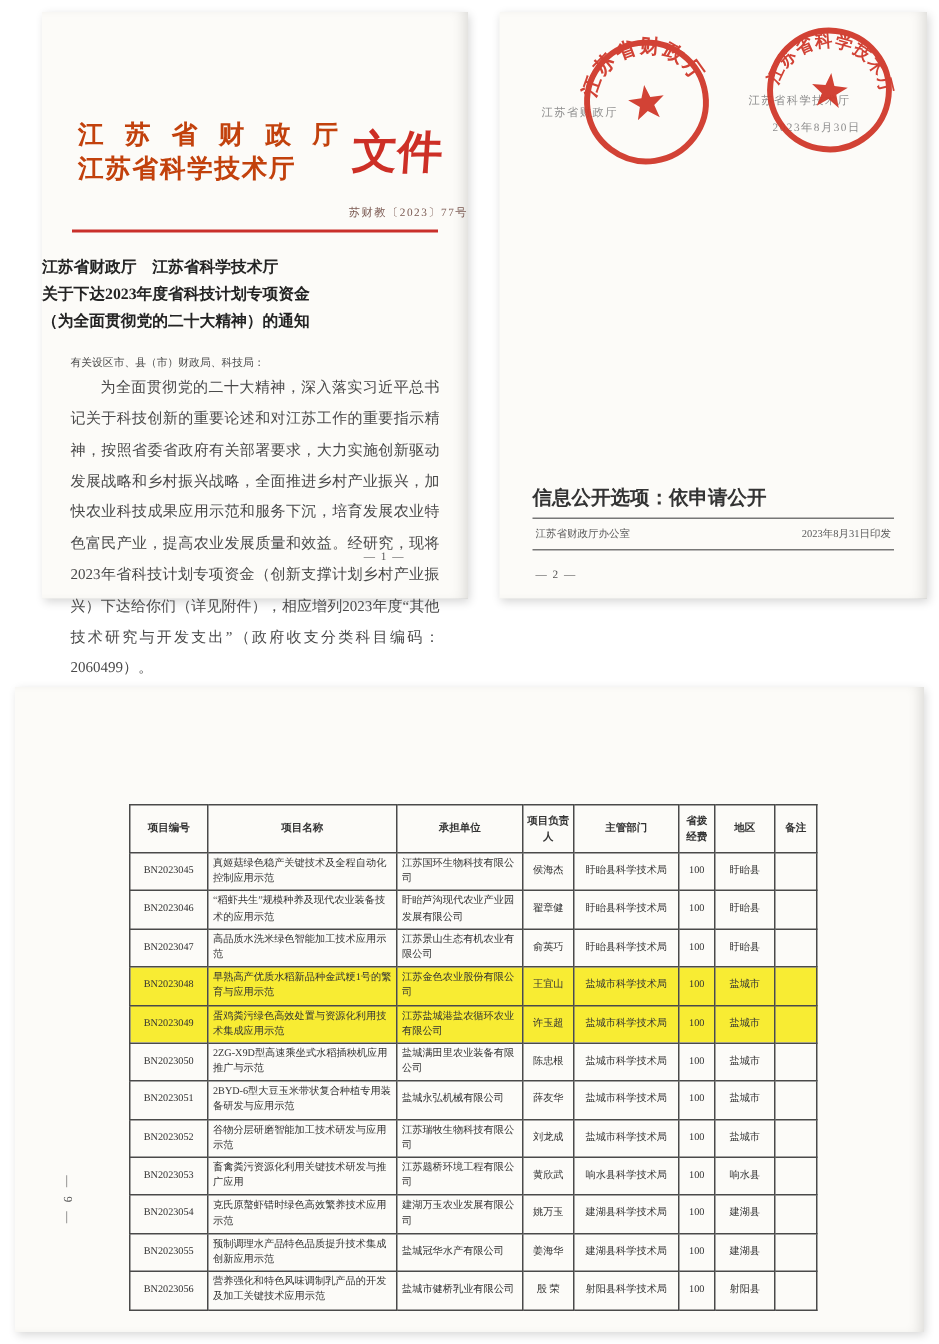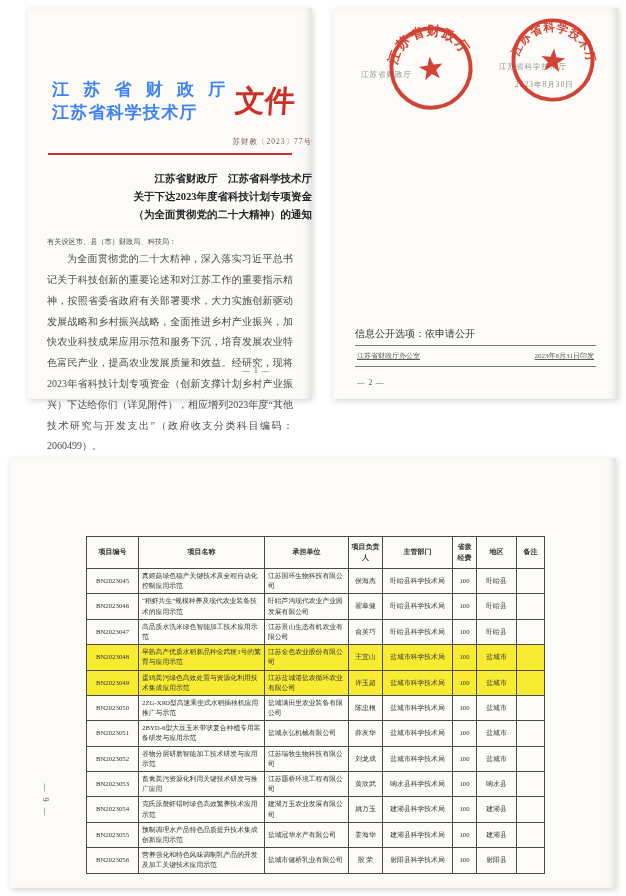--- a/index.html
+++ b/index.html
@@ -11,49 +11,49 @@
   .page {
     position:absolute; background:#fcfbf8;
     box-shadow:1px 2px 6px rgba(0,0,0,.16), inset -7px 0 9px -5px rgba(0,0,0,.14);
   }
   #page1 { left:28px; top:8px;  width:284px; height:391px; }
   #page2 { left:333px; top:8px; width:285px; height:391px; }
   #page3 { left:10px; top:458px; width:606px; height:430px; }
 
   
   .red-head { display:flex; align-items:center; margin:70px 0 0 24px; }
-  .org { color:#3b82f6; font-weight:bold; }
+  .org { color:#c2410c; font-weight:bold; }
   .org-l1 { font-size:17px; letter-spacing:5px; white-space:nowrap; }
   .org-l2 { font-size:17px; letter-spacing:1.2px; white-space:nowrap; }
   .doc-type { color:#cd2f26; font-size:30px; font-weight:bold; margin-left:5px; transform:skewX(-4deg); }
   .doc-num { text-align:right; color:#7b5a52; font-size:7.5px; margin-top:13px; letter-spacing:1px; }
   .red-rule { border:none; border-top:2px solid #c9302b; width:86%; margin:6px auto 0; }
-  .title { text-align:right; font-weight:bold; color:#232323; font-size:10.5px; line-height:1.72; margin-top:15px; }
+  .title { text-align:left; font-weight:bold; color:#232323; font-size:10.5px; line-height:1.72; margin-top:15px; }
   .salutation { font-size:7.2px; color:#4a4a4a; margin:13px 19px 0; }
   .body-p { font-size:10px; color:#4a4a4a; margin:2px 19px 0; line-height:2.08; text-align:justify; text-indent:2em; }
   .pagenum-1 { position:absolute; bottom:24px; right:42px; font-size:7.5px; color:#555; letter-spacing:1px; }
 
   
   .body-p2 { font-size:7.2px; color:#4a4a4a; margin:46px 20px 0 20px; line-height:2.08; text-align:justify; text-indent:2em; }
   .att-block { display:flex; margin:10px 20px 0 33px; font-size:7.2px; color:#4a4a4a; line-height:2.0; }
   .att-label { flex:none; }
   .att-items { width:178px; }
   .att-item { padding-left:18px; text-indent:-18px; }
   .seals { position:relative; height:128px; margin-top:6px; }
   .seal { position:absolute; width:88px; height:88px; z-index:2; opacity:.95; }
   .seal-1 { left:54px; top:10px; transform:rotate(-8deg); }
   .seal-2 { left:176px; top:2px; transform:rotate(6deg); }
   .seal-under { position:absolute; color:#8d8d8d; font-size:7.5px; z-index:1; letter-spacing:1px; white-space:nowrap; }
   .su-1  { left:28px;  top:56px; }
   .su-2a { left:166px; top:48px; }
   .su-2b { left:182px; top:66px; }
   .info { position:absolute; left:22px; right:22px; bottom:32px; }
-  .info-title { font-size:10px; font-weight:normal; color:#333; margin-bottom:4px; }
+  .info-title { font-size:13px; font-weight:bold; color:#333; margin-bottom:4px; }
   .info-hr { border:none; border-top:1px solid #777; margin:0; }
-  .info-row { display:flex; justify-content:space-between; font-size:7px; color:#5a5a5a; padding:5px 2px;text-decoration:underline; }
+  .info-row { display:flex; justify-content:space-between; font-size:7px; color:#5a5a5a; padding:5px 2px; }
   .pagenum-2 { position:absolute; bottom:12px; left:24px; font-size:7.5px; color:#555; letter-spacing:1px; }
 
   
   .vpage { position:absolute; left:18px; top:338px; transform:rotate(90deg); transform-origin:center; font-size:8px; color:#555; letter-spacing:2px; white-space:nowrap; }
   table.projects { position:absolute; left:76px; top:78px; border-collapse:collapse; table-layout:fixed; width:458px; font-size:6.8px; color:#333; }
   .projects th, .projects td { border:1px solid #4a4a4a; padding:2px 3px; line-height:1.5; vertical-align:middle; word-break:break-all; }
   .projects th { font-weight:bold; text-align:center; font-size:7px; padding:5px 2px; background:#fcfbf8; }
   .projects td { background:#fcfbf8; }
   .c-id, .c-leader, .c-fund, .c-region { text-align:center; }
   .c-name, .c-unit { text-align:left; }

